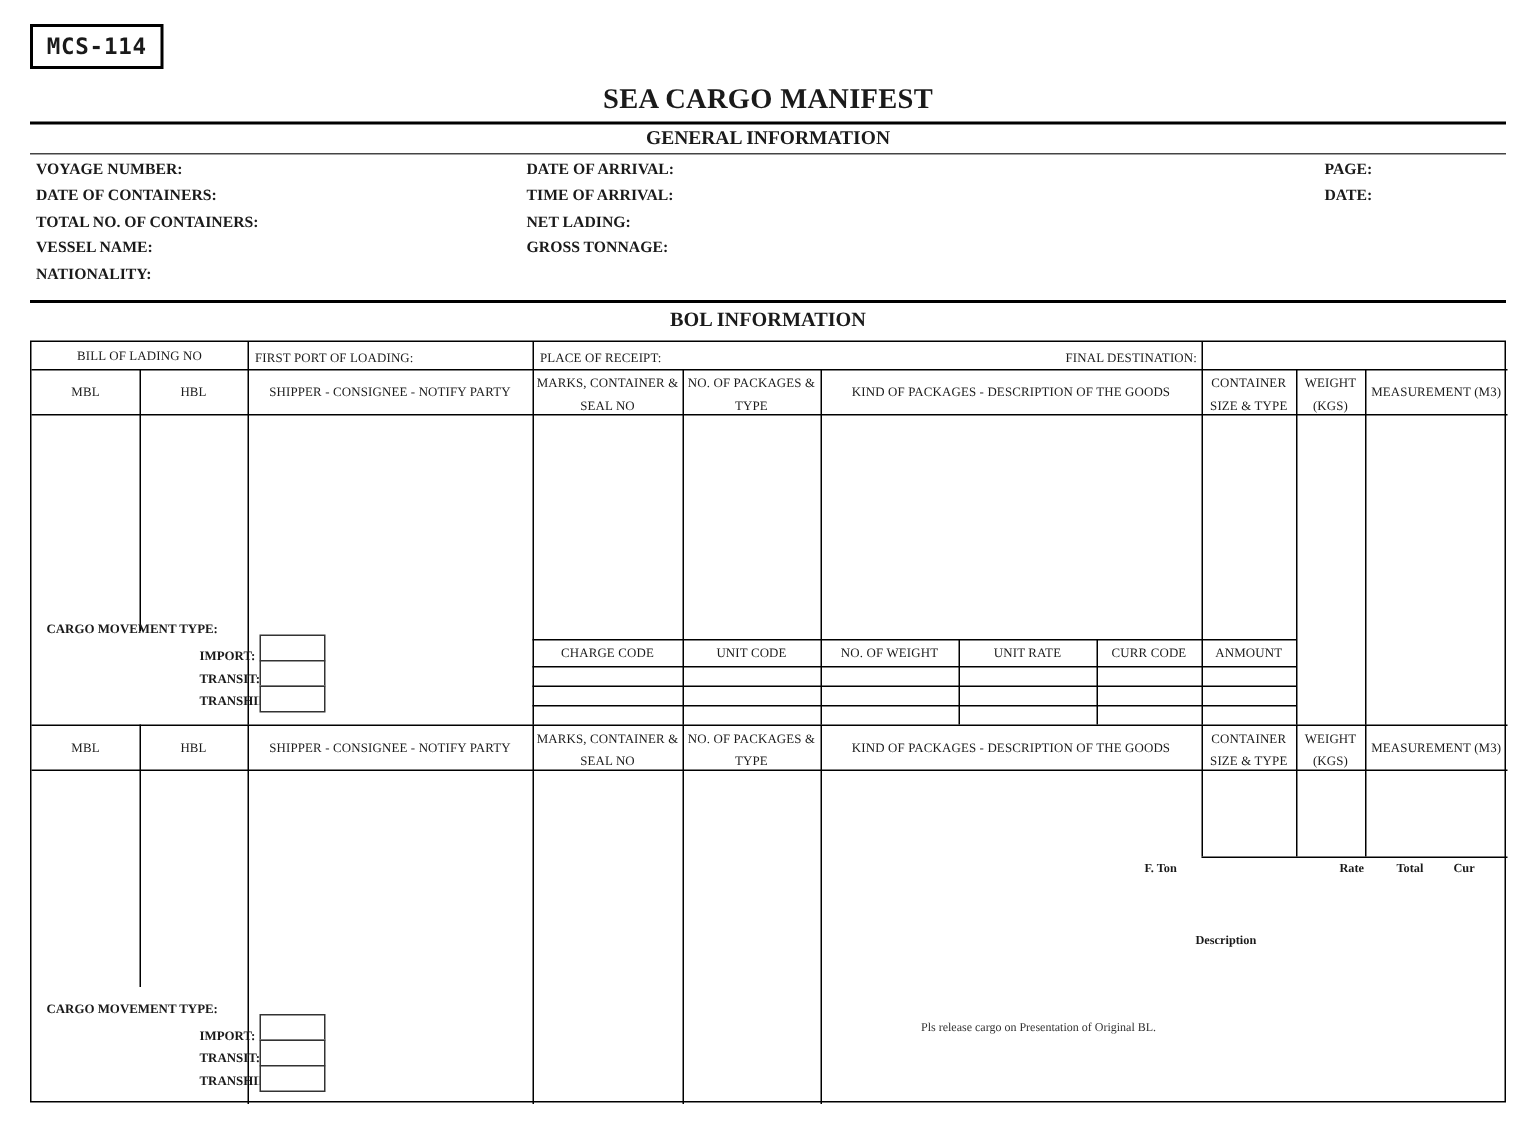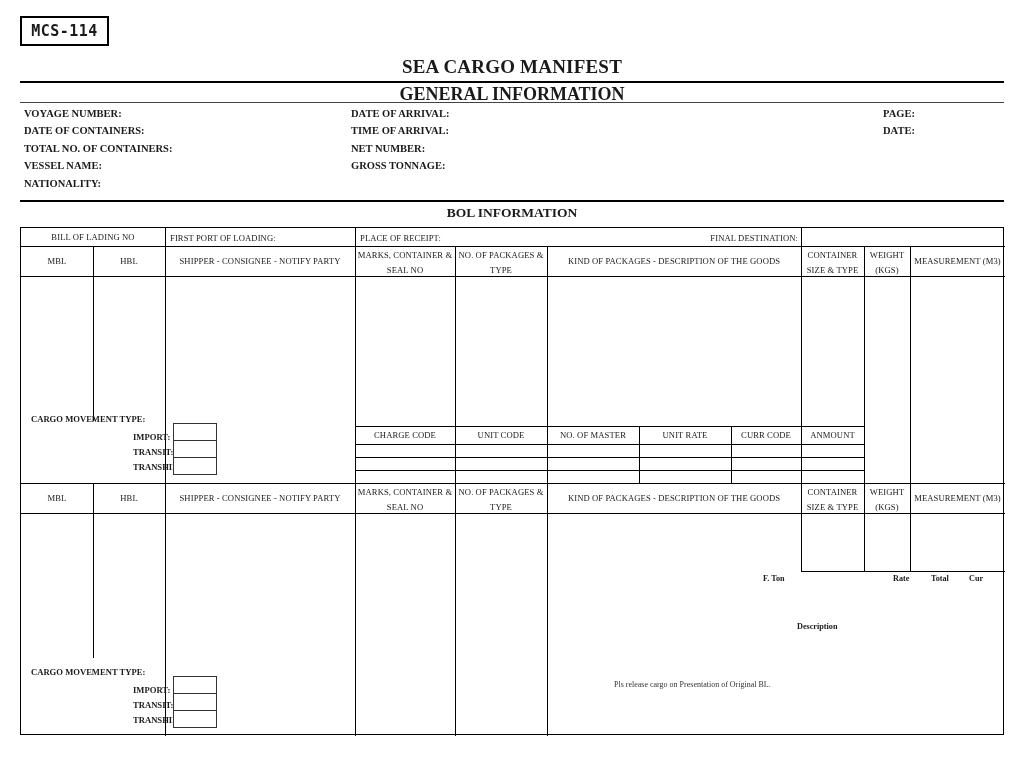--- a/index.html
+++ b/index.html
@@ -22,21 +22,21 @@
   
   #doc-title{
     position:absolute;left:0;top:56px;width:1024px;text-align:center;
     font-size:19px;font-weight:700;letter-spacing:.2px;
   }
   .rule-thick{position:absolute;left:20px;width:984px;border-top:2.5px solid #000;}
   .rule-thin{position:absolute;left:20px;width:984px;border-top:1.2px solid #444;}
   #rule-under-title{top:81px;}
   #section-general-title{
     position:absolute;left:0;top:84px;width:1024px;text-align:center;
-    font-size:18px;font-weight:700;
+    font-size:13px;font-weight:700;
   }
   #rule-under-general{top:102px;}
 
   
   #general-info{position:absolute;left:20px;top:105px;width:984px;height:92px;}
   .gi-col{position:absolute;top:0;}
   .gi-item{font-size:10.5px;font-weight:700;line-height:17.4px;white-space:nowrap;}
   #gi-col-1{left:4px;}
   #gi-col-2{left:331px;}
   #gi-col-3{left:526px;}
@@ -98,21 +98,21 @@
     <div class="gi-col" id="gi-col-1">
       <div class="gi-item">VOYAGE NUMBER:</div>
       <div class="gi-item">DATE OF CONTAINERS:</div>
       <div class="gi-item">TOTAL NO. OF CONTAINERS:</div>
       <div class="gi-item">VESSEL NAME:</div>
       <div class="gi-item">NATIONALITY:</div>
     </div>
     <div class="gi-col" id="gi-col-2">
       <div class="gi-item">DATE OF ARRIVAL:</div>
       <div class="gi-item">TIME OF ARRIVAL:</div>
-      <div class="gi-item">NET NUMBER:</div>
+      <div class="gi-item">NET LADING:</div>
       <div class="gi-item">GROSS TONNAGE:</div>
     </div>
     <div class="gi-col" id="gi-col-4">
       <div class="gi-item">PAGE:</div>
       <div class="gi-item">DATE:</div>
     </div>
   </div>
 
   <div class="rule-thick" id="rule-above-bol"></div>
   <div id="section-bol-title">BOL INFORMATION</div>
@@ -181,21 +181,21 @@
 
     <div class="h" style="left:334px;top:198px;width:509px;"></div>
     <div class="h" style="left:334px;top:216px;width:509px;"></div>
     <div class="h" style="left:334px;top:229px;width:509px;"></div>
     <div class="h" style="left:334px;top:242px;width:509px;"></div>
     <div class="v" style="left:618px;top:198px;height:57px;"></div>
     <div class="v" style="left:710px;top:198px;height:57px;"></div>
 
     <div class="cellbox hdr" style="left:334px;top:198px;width:100px;height:18px;">CHARGE CODE</div>
     <div class="cellbox hdr" style="left:434px;top:198px;width:92px;height:18px;">UNIT CODE</div>
-    <div class="cellbox hdr" style="left:526px;top:198px;width:92px;height:18px;">NO. OF MASTER</div>
+    <div class="cellbox hdr" style="left:526px;top:198px;width:92px;height:18px;">NO. OF WEIGHT</div>
     <div class="cellbox hdr" style="left:618px;top:198px;width:92px;height:18px;">UNIT RATE</div>
     <div class="cellbox hdr" style="left:710px;top:198px;width:70px;height:18px;">CURR CODE</div>
     <div class="cellbox hdr" style="left:780px;top:198px;width:63px;height:18px;">ANMOUNT</div>
 
     <div class="blank-cell" style="left:334px;top:216px;width:100px;height:13px;"></div>
     <div class="blank-cell" style="left:434px;top:216px;width:92px;height:13px;"></div>
     <div class="blank-cell" style="left:526px;top:216px;width:92px;height:13px;"></div>
     <div class="blank-cell" style="left:618px;top:216px;width:92px;height:13px;"></div>
     <div class="blank-cell" style="left:710px;top:216px;width:70px;height:13px;"></div>
     <div class="blank-cell" style="left:780px;top:216px;width:63px;height:13px;"></div>

